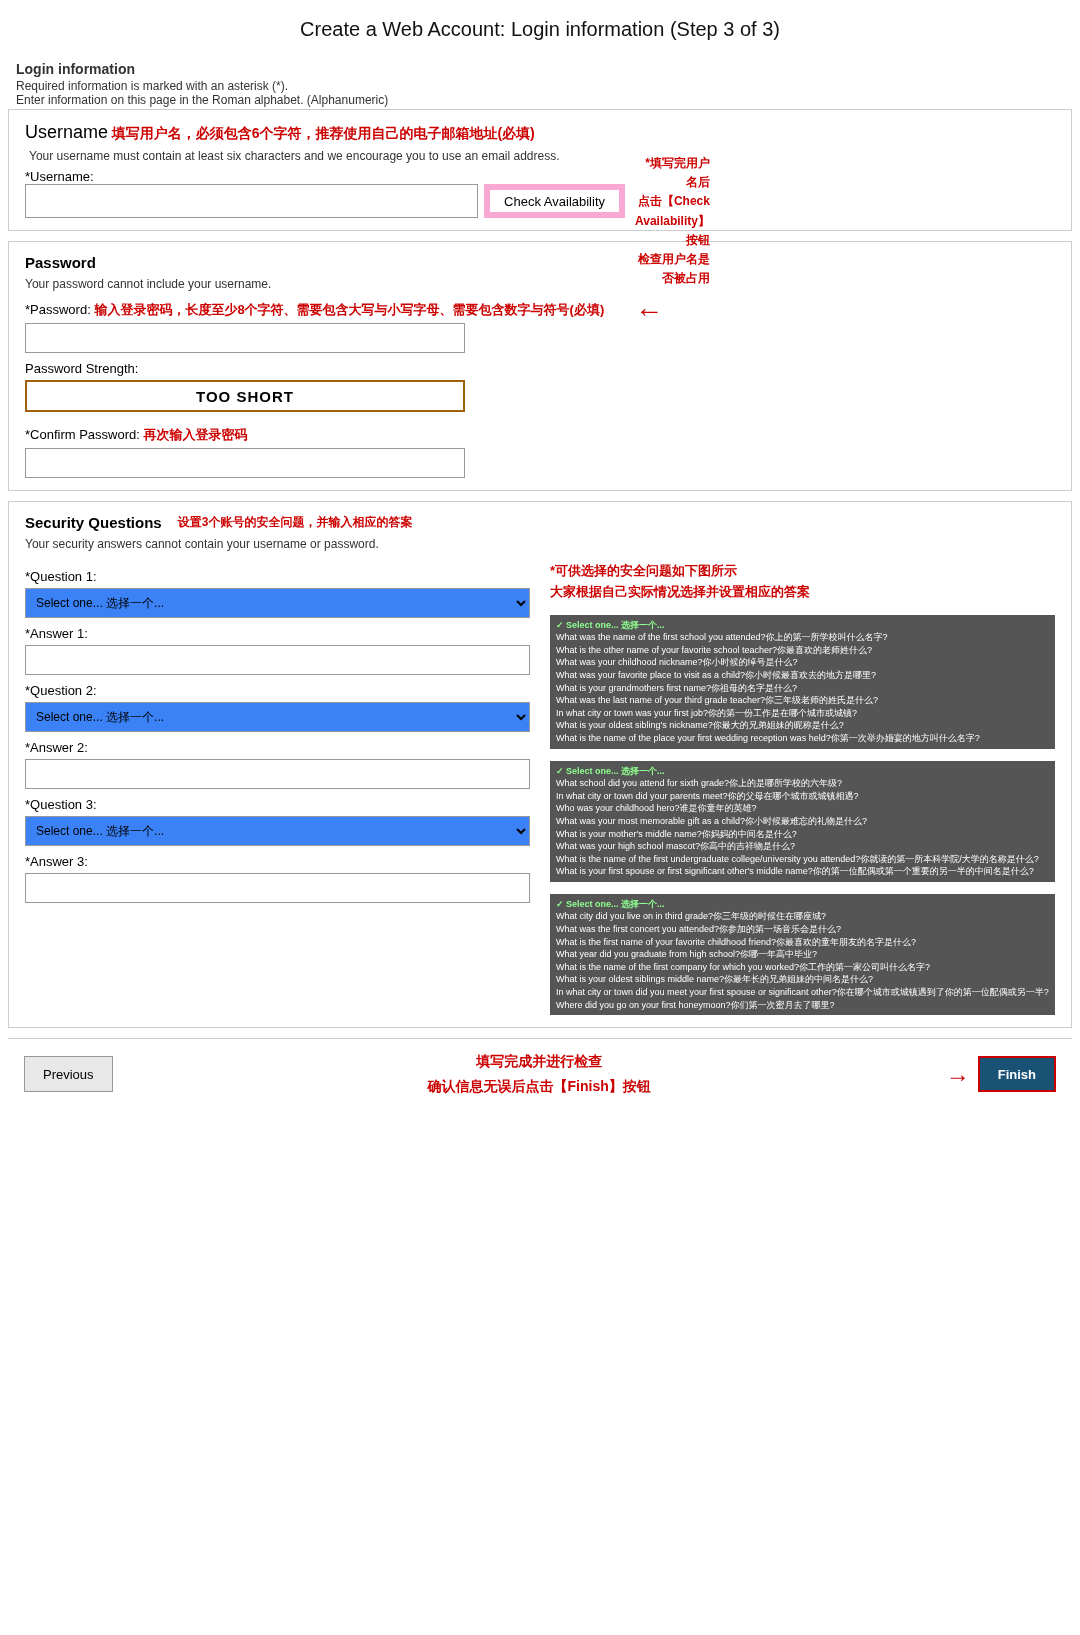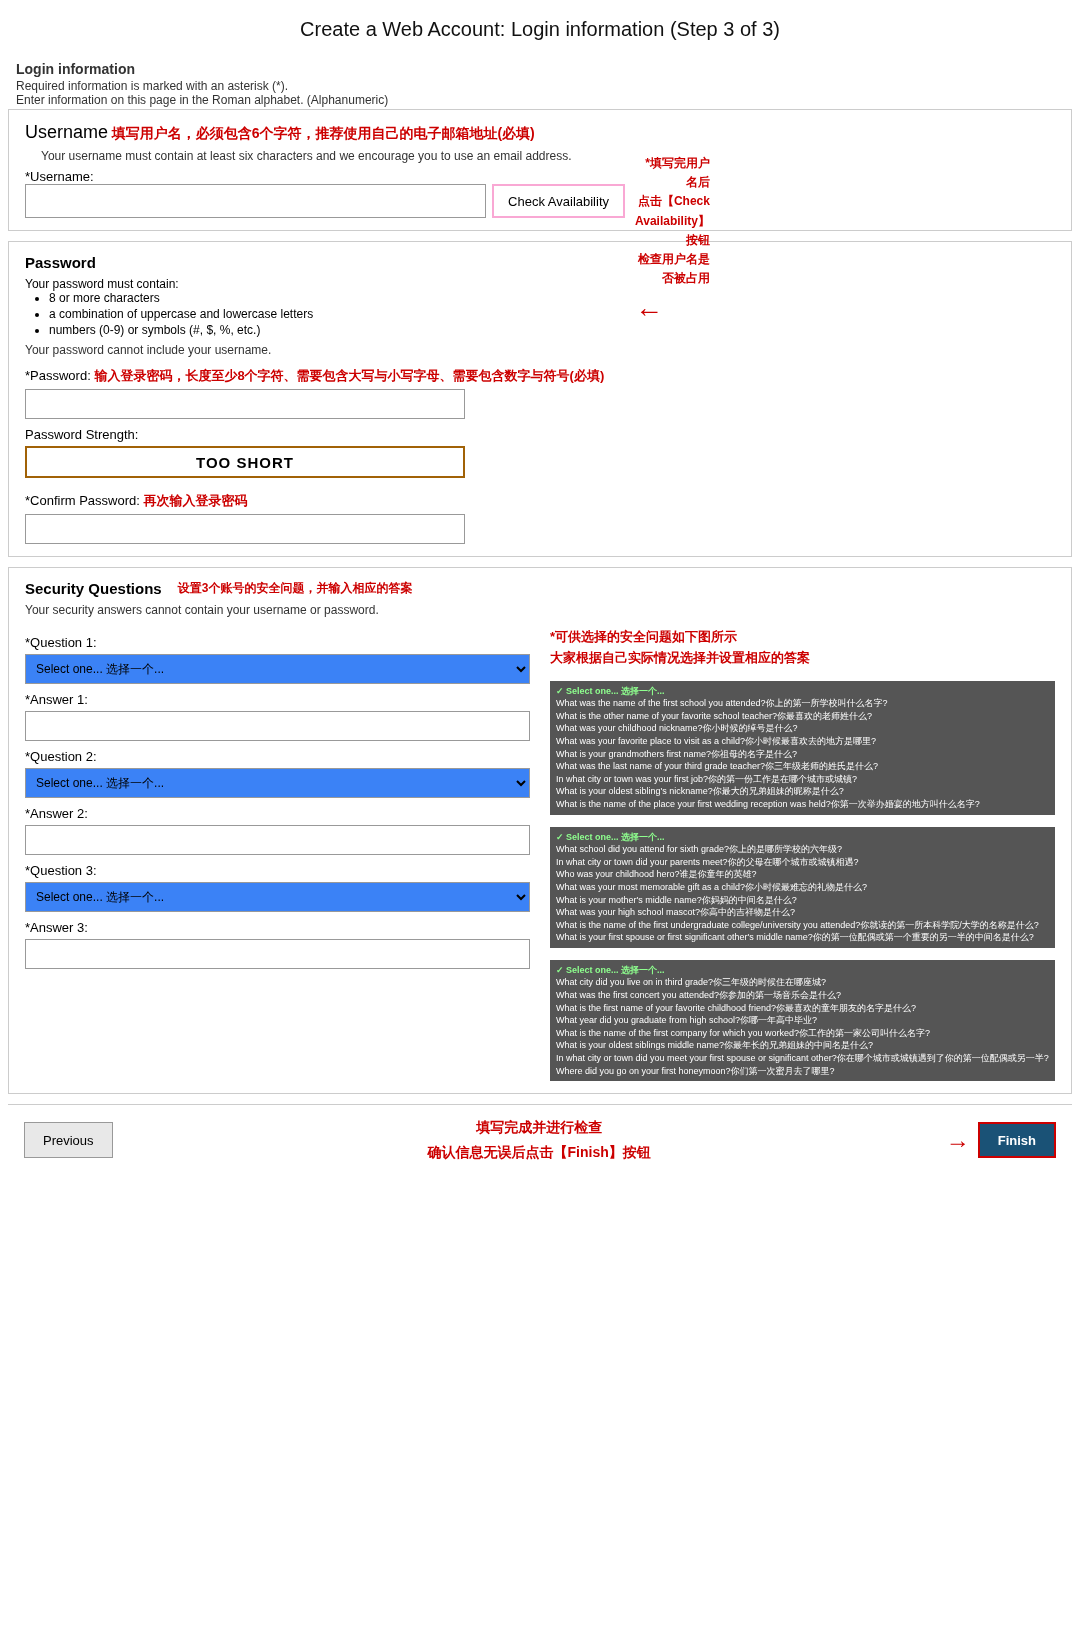--- a/index.html
+++ b/index.html
@@ -37,38 +37,38 @@
     }
     
     .username-highlight {
       color: #cc0000;
       font-weight: bold;
       font-size: 14px;
     }
     .username-description {
       font-size: 12px;
       color: #333;
-      margin: 6px 16px;
+      margin: 6px 4px;
     }
     .username-label {
       font-size: 13px;
       margin-bottom: 0;
     }
     .username-input {
       flex: 1;
       height: 34px;
       border: 1px solid #999;
       padding: 4px 8px;
       font-size: 13px;
     }
     .check-availability-btn {
       height: 34px;
       padding: 0 14px;
       background: #fff;
-      border: 2px solid #f9a8d4;
+      border: 6px solid #f9a8d4;
       color: #000;
       font-size: 13px;
       cursor: pointer;
       margin-left: 6px;
     }
     
     .password-rules {
       font-size: 12px;
       margin: 6px 0 6px 0;
     }
@@ -239,28 +239,20 @@
           <span>检查用户名是否被占用</span>
         </div>
         <div style="font-size:28px; color:#cc0000; align-self:flex-start; margin-top:4px;">←</div>
       </div>
     </div>
   </div>
 </div>
 
 <div class="section">
   <div class="section-title">Password</div>
-  <div class="password-rules">
-    <div>Your password must contain:</div>
-    <ul>
-      <li>8 or more characters</li>
-      <li>a combination of uppercase and lowercase letters</li>
-      <li>numbers (0-9) or symbols (#, $, %, etc.)</li>
-    </ul>
-  </div>
   <div class="password-no-username">Your password cannot include your username.</div>
 
   <div class="field-label">
     <span>*Password:</span>
     <span class="highlight">输入登录密码，长度至少8个字符、需要包含大写与小写字母、需要包含数字与符号(必填)</span>
   </div>
   <input type="password" class="text-input" style="">
 
   <div class="strength-label">Password Strength:</div>
   <div class="strength-bar">TOO SHORT</div>

